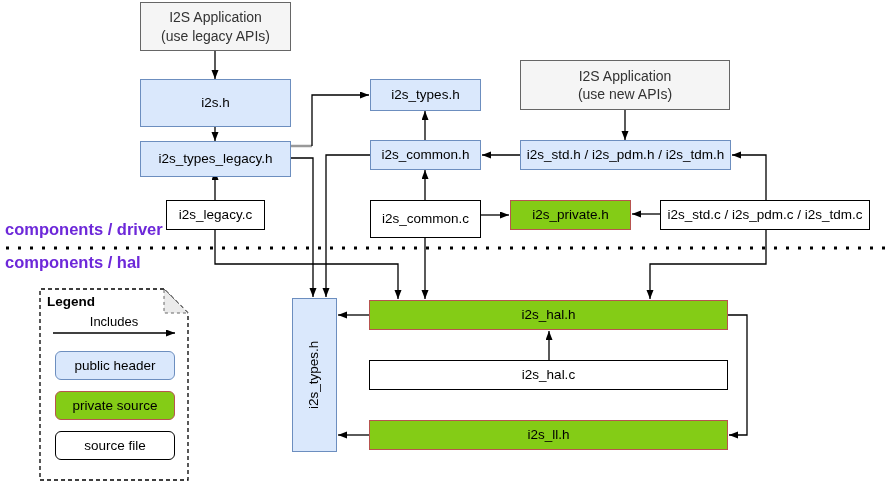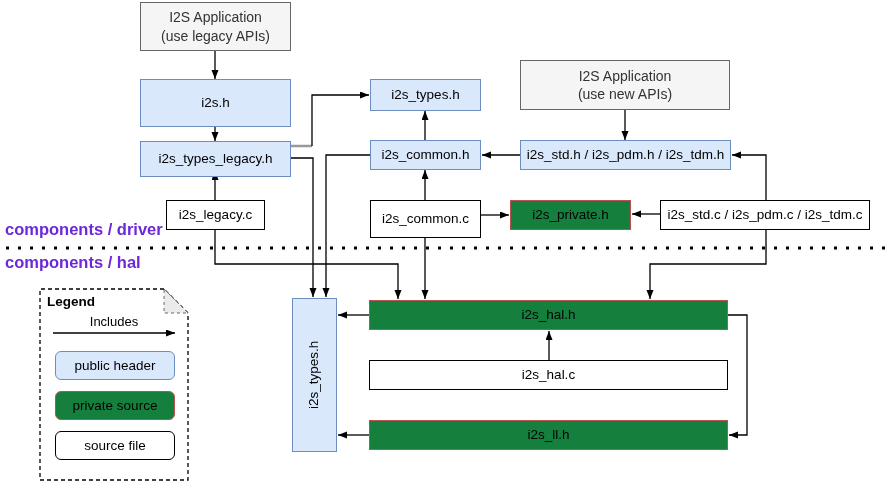--- a/index.html
+++ b/index.html
@@ -6,21 +6,21 @@
   #canvas{
     position:relative;width:893px;height:482px;overflow:hidden;
     background:#ffffff;font-family:"Liberation Sans",sans-serif;
   }
   .node{
     position:absolute;box-sizing:border-box;
     display:flex;align-items:center;justify-content:center;
     font-size:13.5px;color:#000;text-align:center;line-height:1.3;
   }
   .blue{background:#dae8fc;border:1px solid #6c8ebf;}
-  .pink{background:#15803d;border:1px solid #b85450;text-align:center;}
+  .pink{background:#84cc16;border:1px solid #b85450;text-align:center;}
   .whitebox{background:#ffffff;border:1px solid #000000;}
   .graybox{background:#f5f5f5;border:1px solid #666666;color:#333;font-size:14px;}
   .section-label{
     position:absolute;font-size:16.5px;font-weight:bold;color:#6d28d9;
     white-space:nowrap;
   }
   #wires{position:absolute;left:0;top:0;width:893px;height:482px;}
   .c{fill:none;stroke:#000;stroke-width:1.3;}
   .vert-text{transform:rotate(-90deg);white-space:nowrap;}
   .legend-box{

